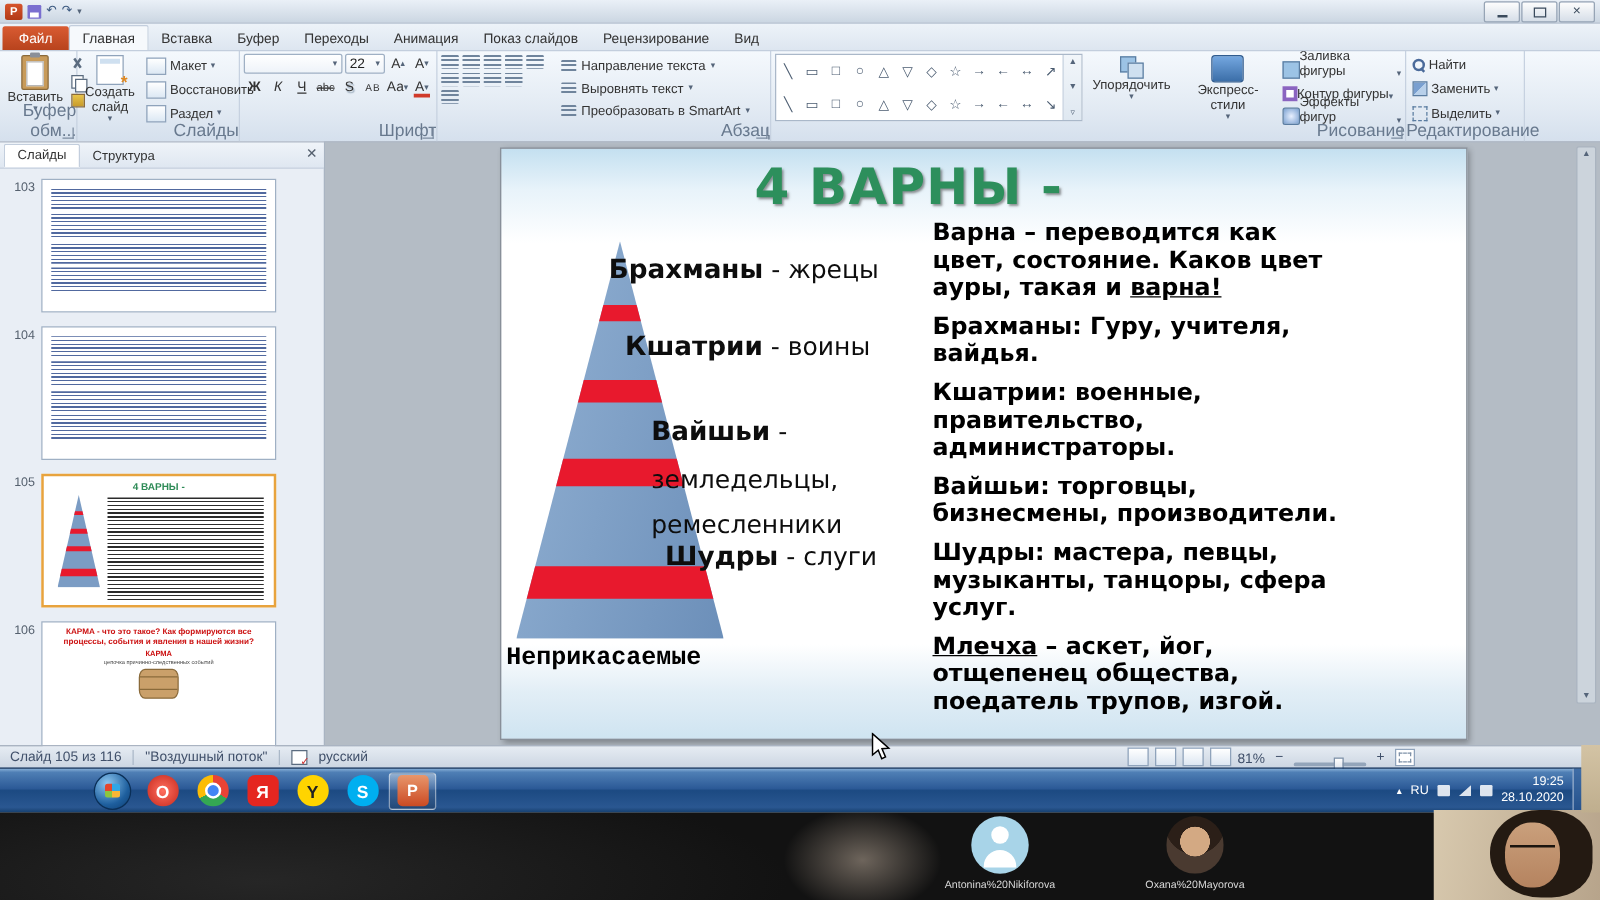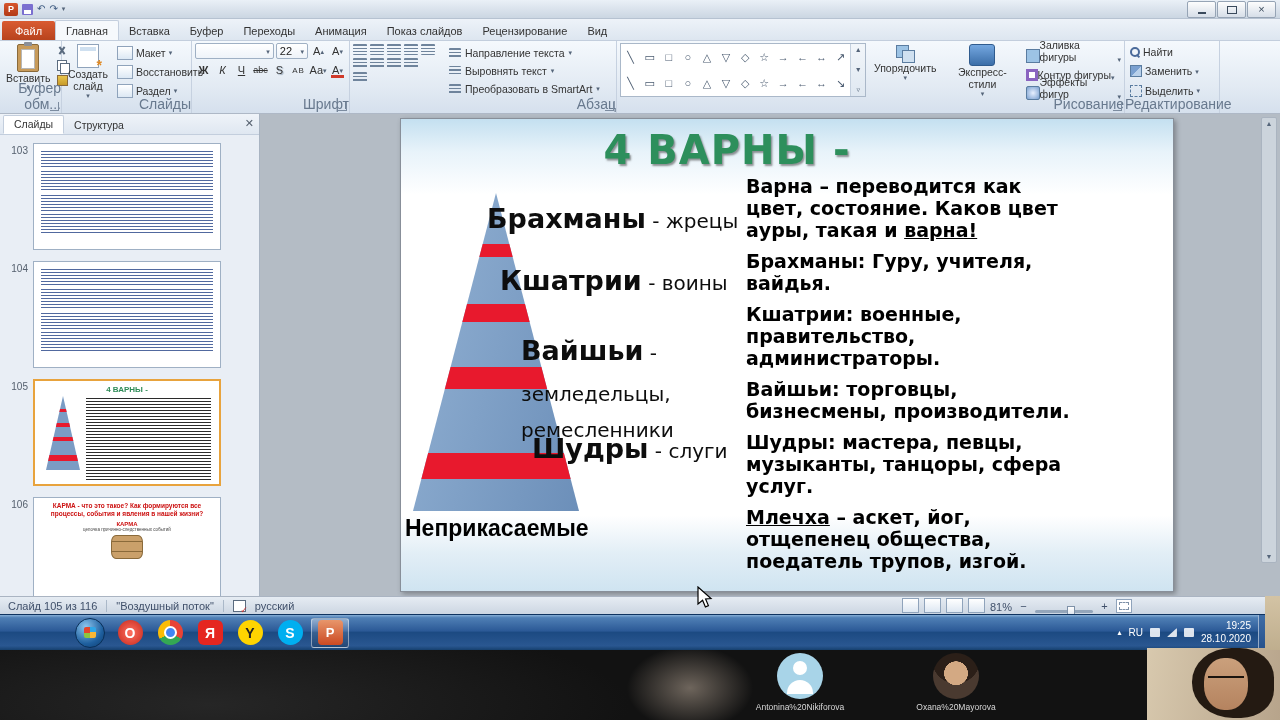--- a/index.html
+++ b/index.html
@@ -159,24 +159,24 @@
     background:linear-gradient(180deg,#c4e0f0 0%,#e8f3fa 7%,#ffffff 16%,#ffffff 84%,#e2eef6 92%,#cfe4f1 100%);}
   .slide-title{position:absolute;top:8px;left:40px;right:160px;text-align:center;
     font-size:40px;font-weight:bold;color:#2d8f5c;letter-spacing:1px;
     text-shadow:1.5px 1.5px 2px rgba(60,60,60,.55);font-family:"DejaVu Sans",sans-serif;}
   .pyramid{position:absolute;left:12px;top:74px;width:166px;height:318px;
     clip-path:polygon(50% 0,0 100%,100% 100%);
     background:linear-gradient(105deg,#93b2d4,#6c8fb9);}
   .stripe{position:absolute;left:0;right:0;background:#e8192d;}
   .s1{top:51px;height:13px;} .s2{top:111px;height:18px;} .s3{top:174px;height:22px;} .s4{top:260px;height:26px;}
   .pyr-label{position:absolute;font-size:20px;color:#0d0d0d;font-family:"DejaVu Sans",sans-serif;white-space:nowrap;}
-  .pyr-label b{font-size:27px;}
+  .pyr-label b{font-size:21px;}
   .pl0{left:86px;top:84px;} .pl1{left:99px;top:146px;} .pl2{left:120px;top:208px;line-height:1.8;white-space:normal;width:230px;} .pl3{left:131px;top:314px;}
-  .base-label{position:absolute;left:4px;top:396px;font-size:23px;font-weight:bold;color:#000;
-    font-family:Liberation Sans, sans-serif;}
+  .base-label{position:absolute;left:4px;top:396px;font-size:20px;font-weight:bold;color:#000;
+    font-family:Liberation Mono, monospace;}
   .slide-text{position:absolute;left:345px;top:56px;width:327px;}
   .spara{margin:0 0 9px;font-size:19px;font-weight:bold;color:#000;line-height:1.16;
     font-family:"DejaVu Sans",sans-serif;}
 
   
   .statusbar{position:absolute;top:596px;left:0;right:0;height:18px;
     background:linear-gradient(#e6ecf3,#ccd6e2);border-top:1px solid #aab4c2;
     display:flex;align-items:center;font-size:11px;color:#40506a;padding:0 8px;gap:9px;box-sizing:border-box;z-index:6;}
   .vsep{width:1px;height:12px;background:#aab8c8;}
   .spell-ic{width:11px;height:10px;border:1px solid #5a6b7f;background:#fff;position:relative;flex:none;}

